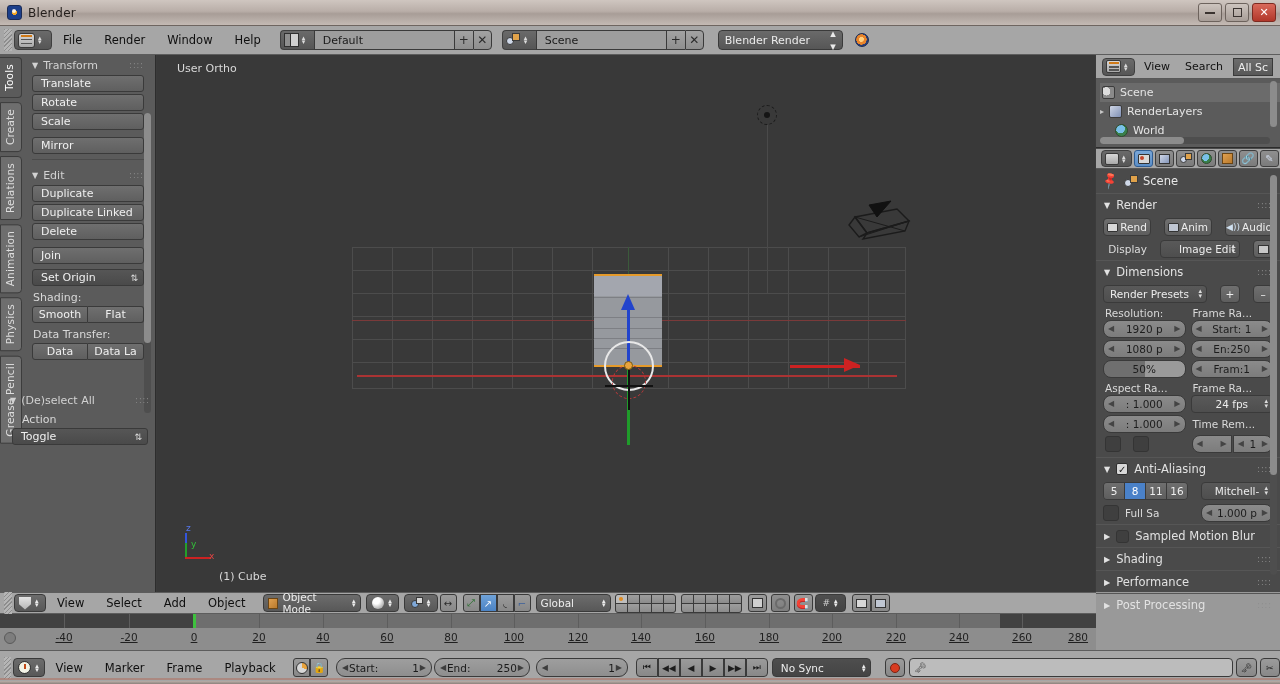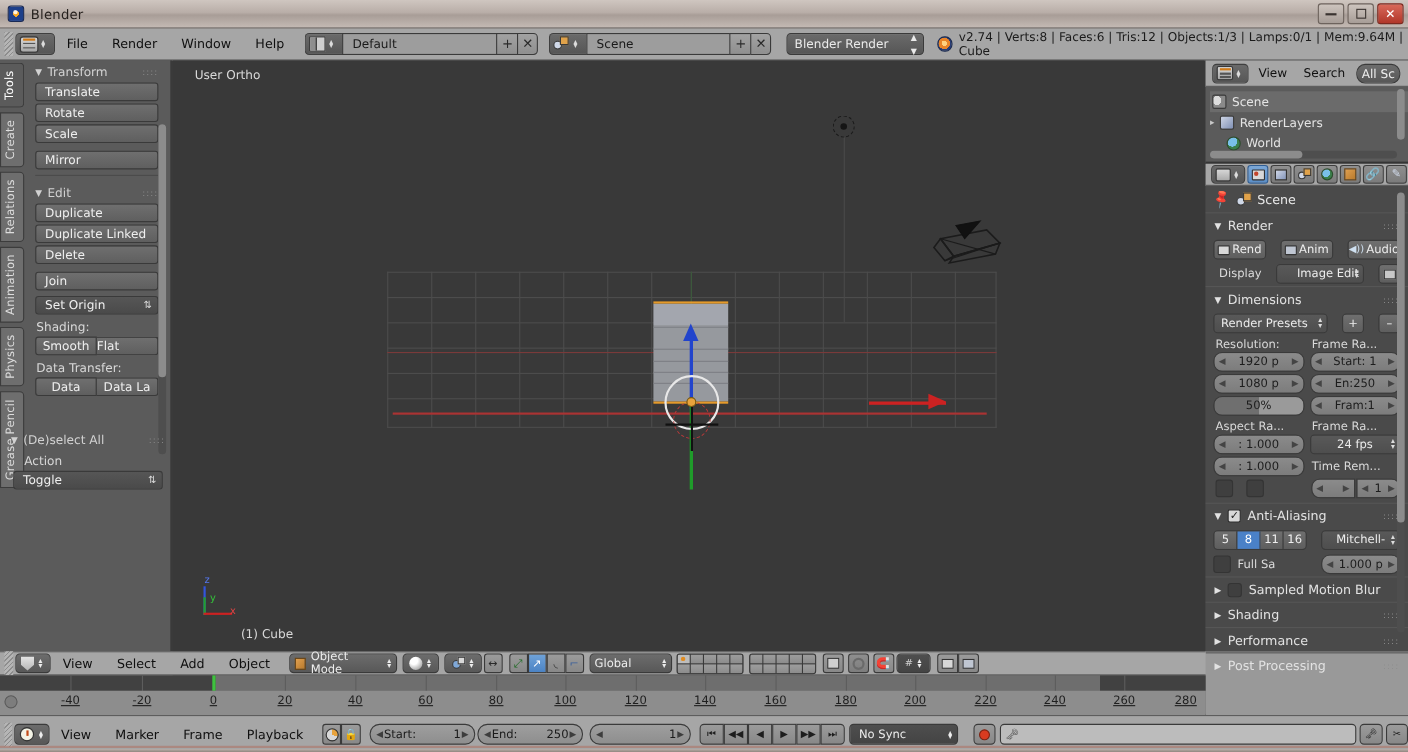--- a/index.html
+++ b/index.html
@@ -299,21 +299,20 @@
       <div class="sqbtn">+</div>
       <div class="sqbtn">✕</div>
     </div>
 
     <div class="engine" style="margin-left:14px">
       <span>Blender Render</span>
       <span class="ar" style="margin-left:auto">▴<br>▾</span>
     </div>
 
     <div class="blenlogo"></div>
-    <div class="statstxt">v2.74 | Verts:8 | Faces:6 | Tris:12 | Objects:1/3 | Lamps:0/1 | Mem:9.64M | Cube</div>
   </div>
 
   <div class="main">
 
     <div class="toolshelf">
       <div class="vtabs">
         <div class="vtab active">Tools</div>
         <div class="vtab">Create</div>
         <div class="vtab">Relations</div>
         <div class="vtab">Animation</div>
@@ -343,21 +342,21 @@
         <div class="tbtn">Duplicate</div>
         <div class="tbtn">Duplicate Linked</div>
         <div class="tbtn">Delete</div>
         <div style="height:5px"></div>
         <div class="tbtn">Join</div>
         <div style="height:3px"></div>
         <div class="tbtn dark">Set Origin</div>
         <div class="sublabel">Shading:</div>
         <div class="row2">
           <div class="tbtn" style="text-align:center;padding-left:0">Smooth</div>
-          <div class="tbtn" style="padding-left:0">Flat</div>
+          <div class="tbtn" style="text-align:center;padding-left:0">Flat</div>
         </div>
         <div class="sublabel">Data Transfer:</div>
         <div class="row2">
           <div class="tbtn" style="text-align:center;padding-left:0">Data</div>
           <div class="tbtn" style="text-align:center;padding-left:0">Data La</div>
         </div>
       </div>
 
       <div class="tscroll">
           <i></i>
@@ -455,21 +454,21 @@
           <div class="ddbtn" style="width:33px;height:18px">
             <span style="width:15px;height:13px;border-radius:2px;background:linear-gradient(to bottom,#d8d8d8,#aaa);border:1px solid #3a3a3a;position:relative;display:block">
               <span style="position:absolute;left:2px;top:1px;width:10px;height:2px;background:#d07a18;display:block"></span>
               <span style="position:absolute;left:2px;top:5px;width:10px;height:1.5px;background:#555;display:block"></span>
               <span style="position:absolute;left:2px;top:8px;width:10px;height:1.5px;background:#555;display:block"></span>
             </span>
             <span class="ar">▴<br>▾</span>
           </div>
           <span style="color:#111;padding:0 9px;font-size:11px">View</span>
           <span style="color:#111;padding:0 6px;font-size:11px">Search</span>
-          <span style="margin-left:4px;height:18px;border:1px solid #3a3a3a;border-radius:8px;background:linear-gradient(to bottom,#6c6c6c,#585858);color:#eee;padding:0 4px;line-height:17px;font-size:11px">All Sc</span>
+          <span style="margin-left:4px;height:18px;border:1px solid #3a3a3a;border-radius:0;background:linear-gradient(to bottom,#6c6c6c,#585858);color:#eee;padding:0 4px;line-height:17px;font-size:11px">All Sc</span>
         </div>
         <div class="otree">
           <div class="orow sel">
             <span class="oico ico-scene"></span>
             <span>Scene</span>
           </div>
           <div class="orow">
             <span style="font-size:8px;color:#c8c8c8;margin-left:-2px">▸</span>
             <span class="oico ico-rl"></span>
             <span>RenderLayers</span>

